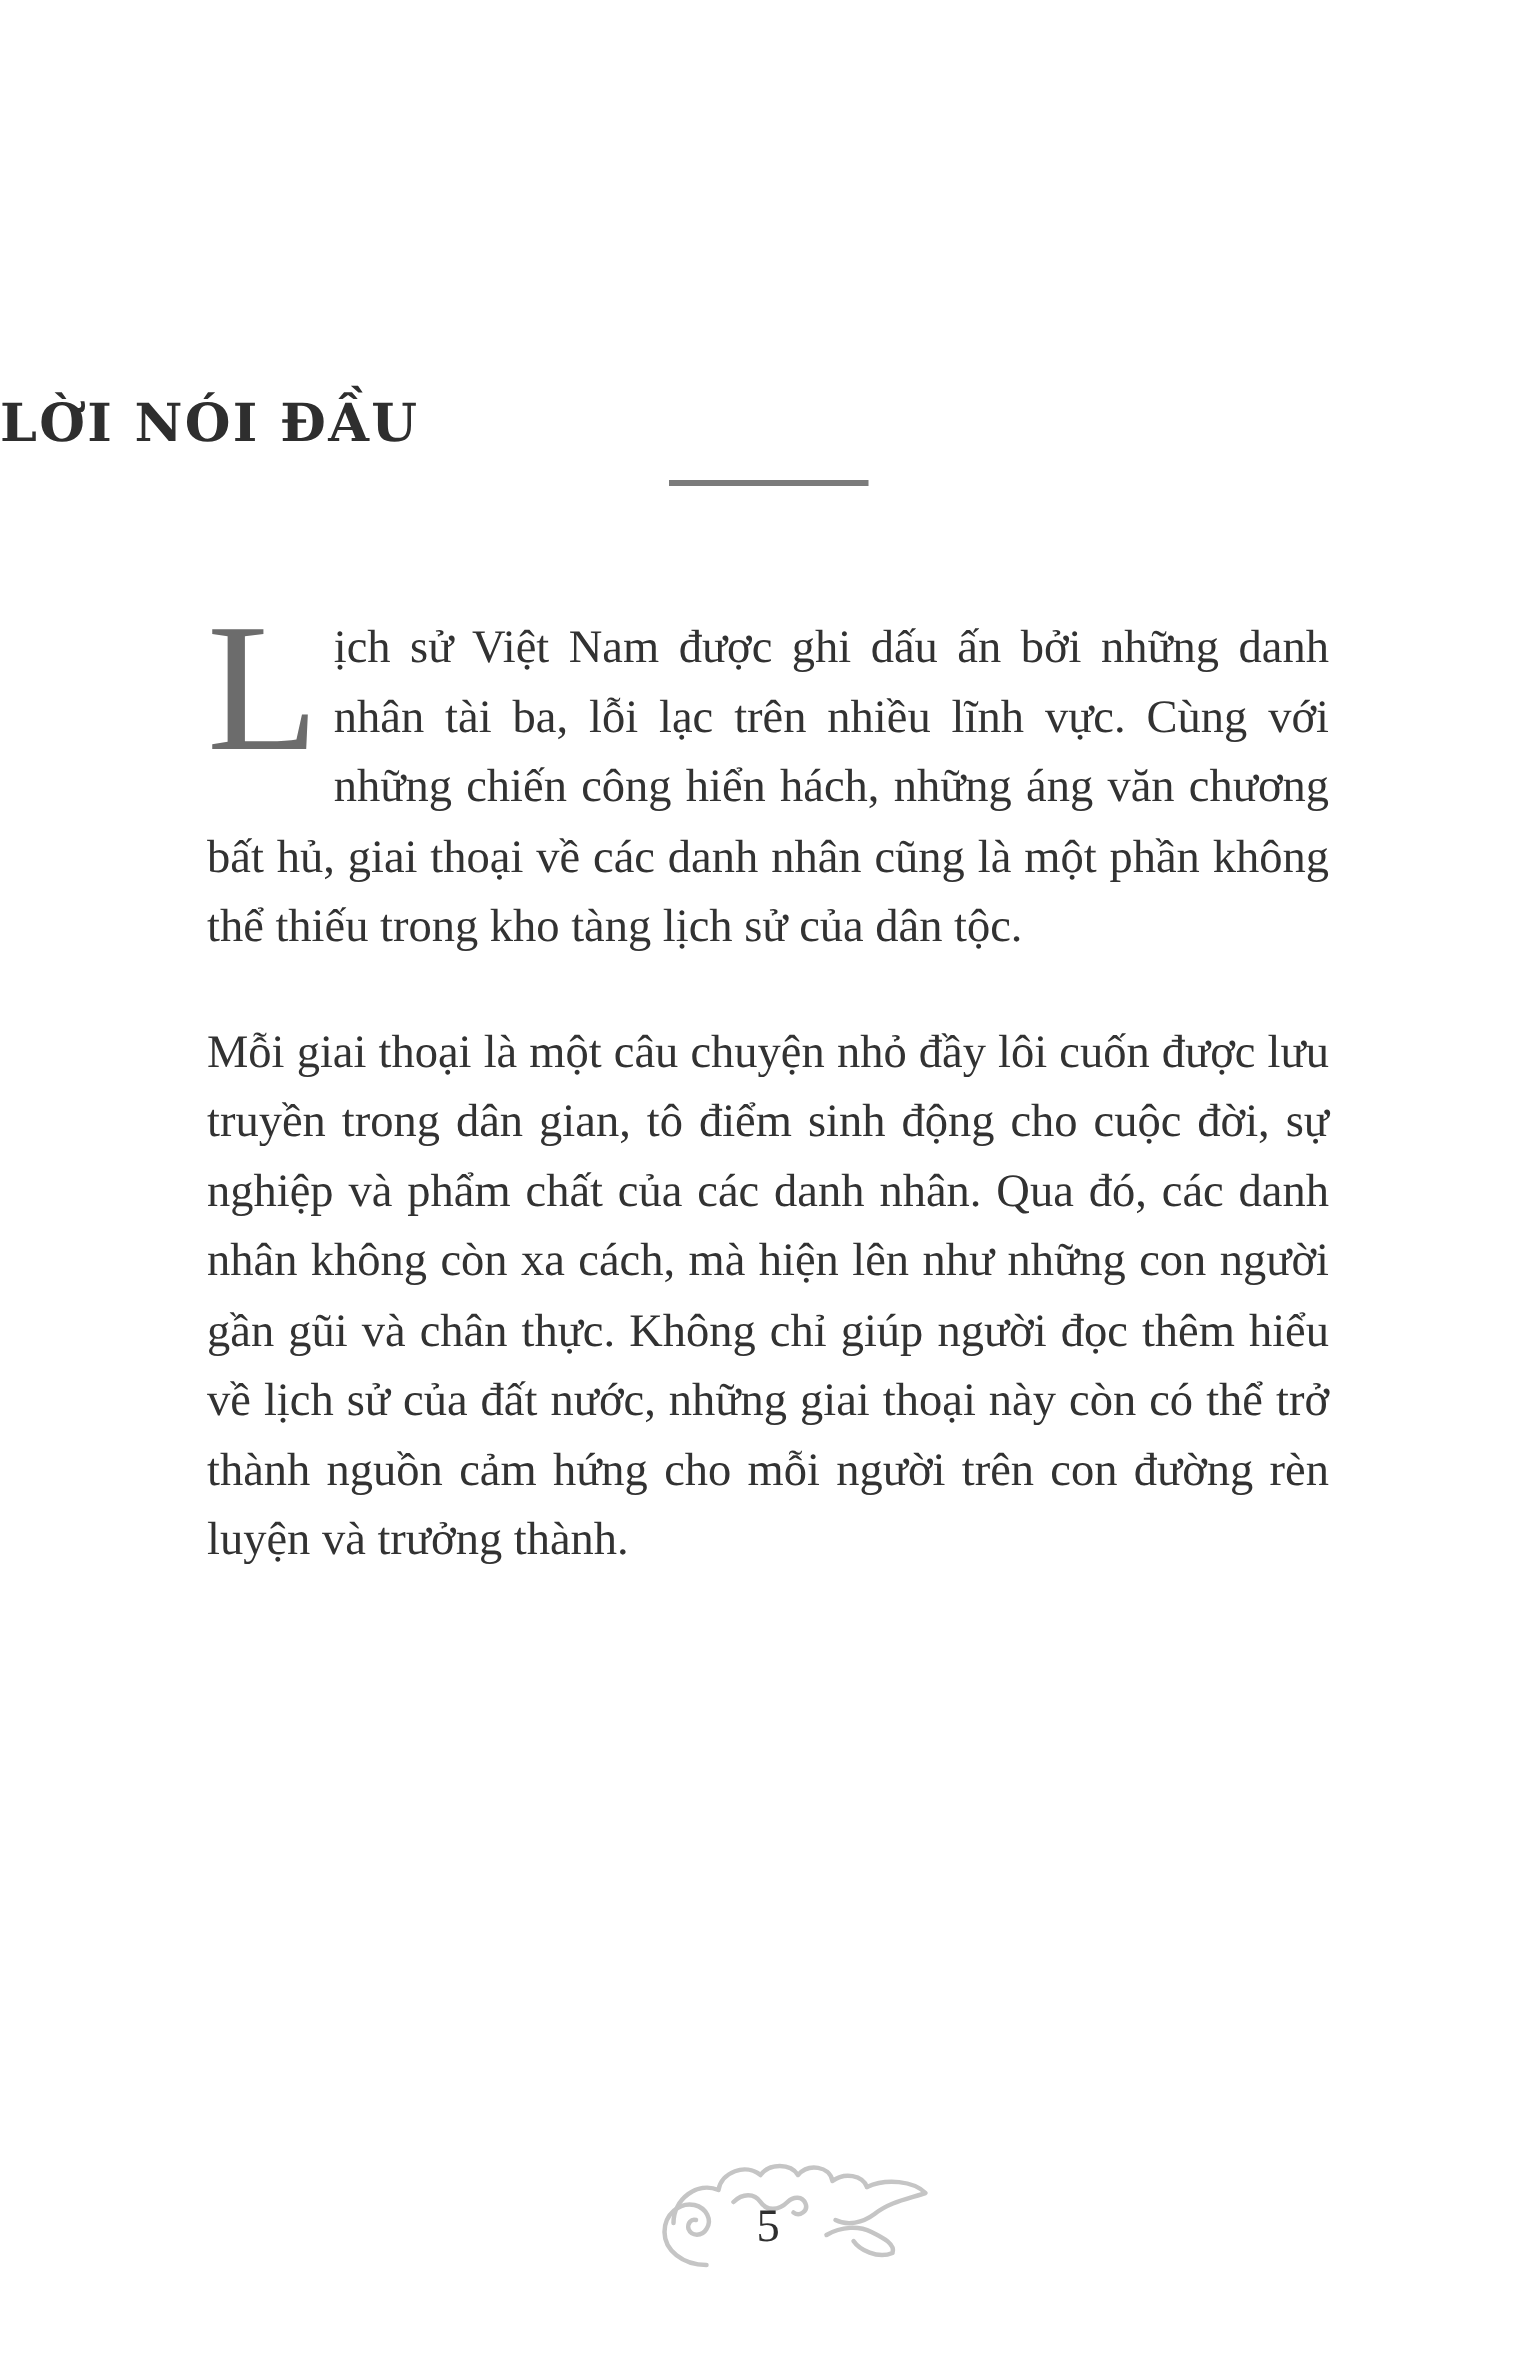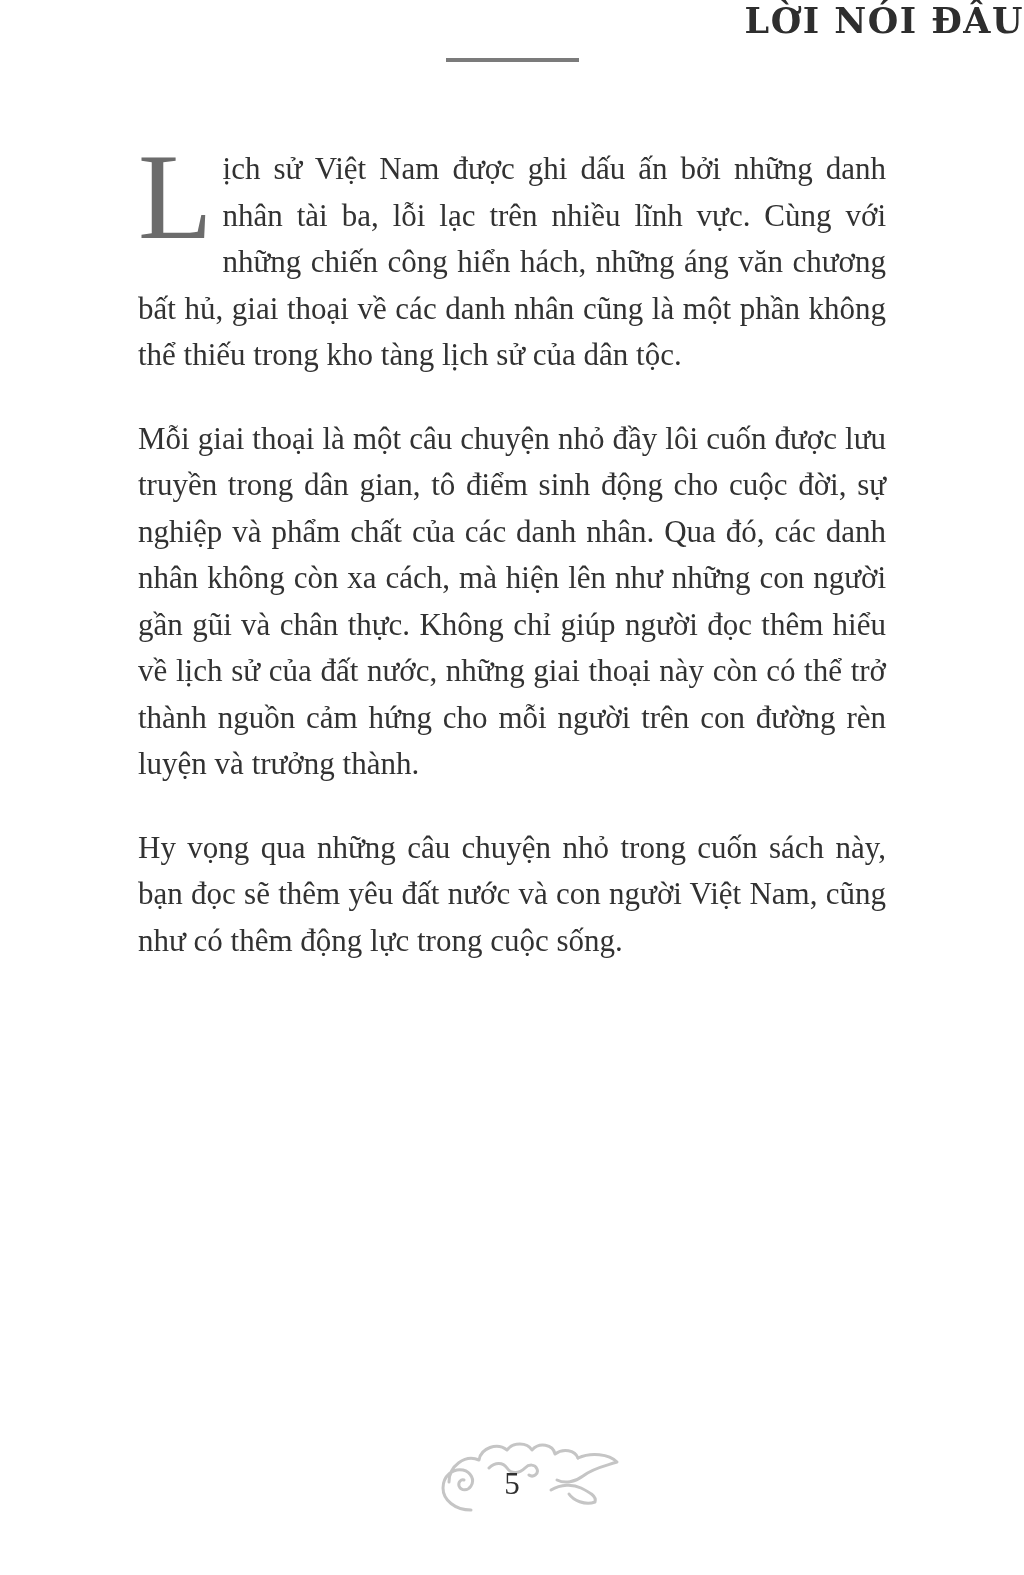--- a/index.html
+++ b/index.html
@@ -10,21 +10,22 @@
   .page {
     position: relative;
     width: 1024px;
     height: 1575px;
     background: #ffffff;
     overflow: hidden;
     font-family: "Liberation Serif", serif;
     color: #2f2f2f;
   }
   .title-block {
-    text-align: right;
+    padding-top: 262px;
+    text-align: left;
   }
   .page-title {
     font-family: "DejaVu Serif", serif;
     font-weight: 700;
     font-size: 35px;
     letter-spacing: 1.5px;
     color: #2e2e2e;
     margin: 0;
   }
   .title-rule {
@@ -87,21 +88,20 @@
   <div class="title-block">
     <h1 class="page-title">LỜI NÓI ĐẦU</h1>
     <div class="title-rule"></div>
   </div>
 
   <div class="body-block">
     <p>
       <span class="dropcap">L</span><span>ịch sử Việt Nam được ghi dấu ấn bởi những danh nhân tài ba, lỗi lạc trên nhiều lĩnh vực. Cùng với những chiến công hiển hách, những áng văn chương bất hủ, giai thoại về các danh nhân cũng là một phần không thể thiếu trong kho tàng lịch sử của dân tộc.</span>
     </p>
     <p>Mỗi giai thoại là một câu chuyện nhỏ đầy lôi cuốn được lưu truyền trong dân gian, tô điểm sinh động cho cuộc đời, sự nghiệp và phẩm chất của các danh nhân. Qua đó, các danh nhân không còn xa cách, mà hiện lên như những con người gần gũi và chân thực. Không chỉ giúp người đọc thêm hiểu về lịch sử của đất nước, những giai thoại này còn có thể trở thành nguồn cảm hứng cho mỗi người trên con đường rèn luyện và trưởng thành.</p>
-    <p>Hy vọng qua những câu chuyện nhỏ trong cuốn sách này, bạn đọc sẽ thêm yêu đất nước và con người Việt Nam, cũng như có thêm động lực trong cuộc sống.</p>
   </div>
 
   <div class="footer">
     <div class="ornament-wrap">
       <svg width="200" height="84" viewBox="0 0 200 84" fill="none" xmlns="http://www.w3.org/2000/svg">
         <g stroke="#c5c5c5" stroke-width="3" fill="none" stroke-linecap="round" stroke-linejoin="round">
 
           <path d="M38 72 C22 72 10 62 10 50 C10 38 20 30 30 32 C38 34 42 42 38 48 C35 53 28 53 26 48 C25 44 28 41 31 42"></path>
 
           <path d="M16 44 C16 28 32 16 46 22 C48 10 64 4 74 12 C80 4 94 4 99 12 C106 4 120 6 122 16 C130 10 142 12 145 20"></path>

